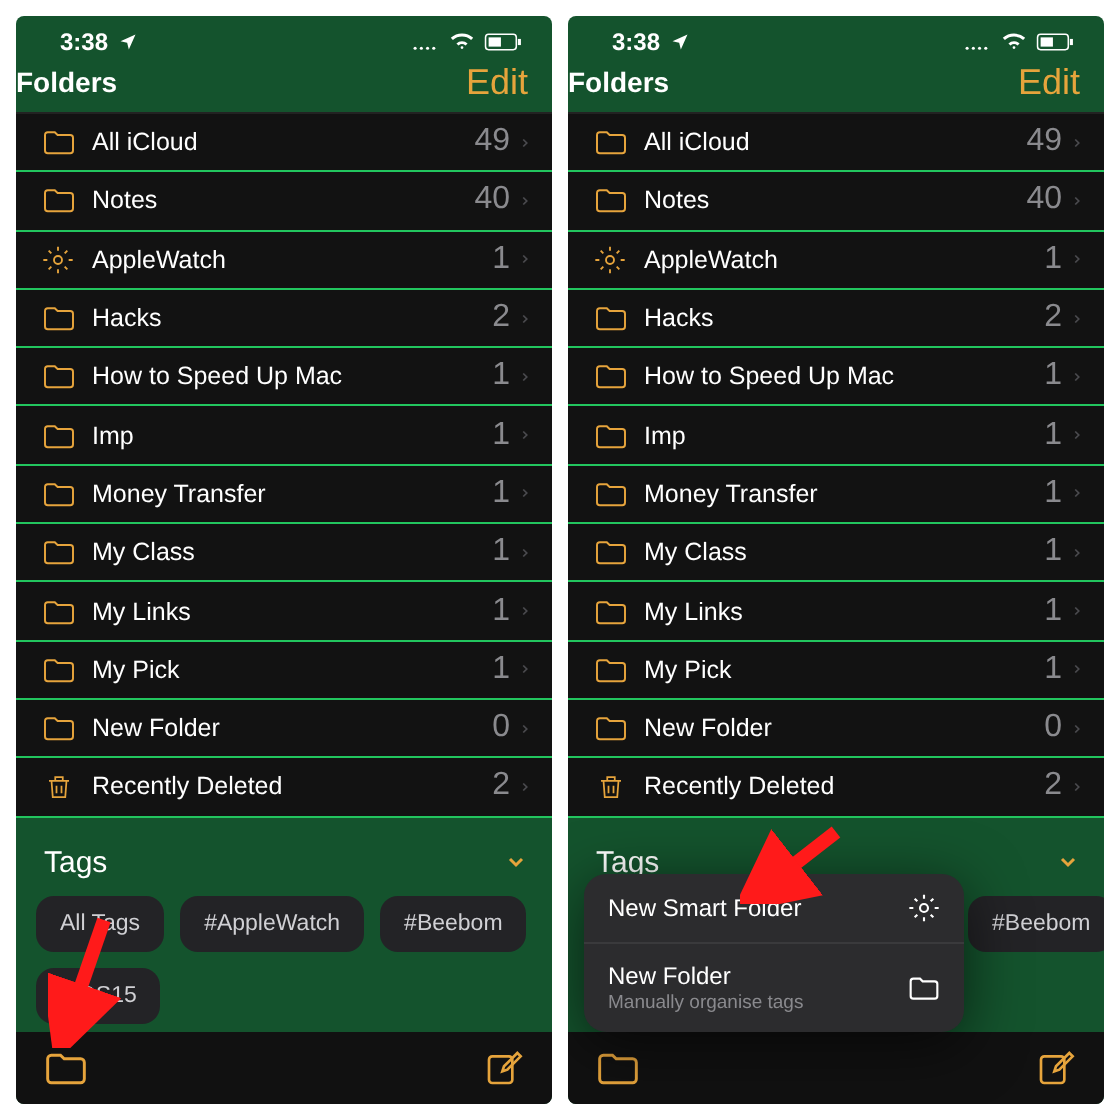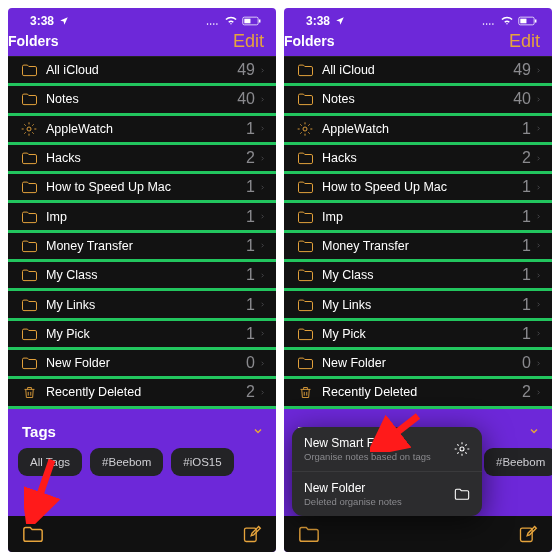--- a/index.html
+++ b/index.html
@@ -1,33 +1,33 @@
 <!DOCTYPE html>
 <html><head>
 <meta charset="utf-8">
 <style>
   *{box-sizing:border-box;margin:0;padding:0;font-family:-apple-system,Helvetica,Arial,sans-serif;-webkit-font-smoothing:antialiased}
   body{background:#fff;width:560px;height:560px;overflow:hidden}
   .stage{display:flex;gap:8px;padding:8px}
-  .phone{width:268px;height:544px;background:#6d28d9;border-radius:4px;color:#fff;display:flex;flex-direction:column;overflow:hidden;position:relative}
+  .phone{width:268px;height:544px;background:#14532d;border-radius:4px;color:#fff;display:flex;flex-direction:column;overflow:hidden;position:relative}
   .statusbar{height:18px;display:flex;align-items:center;justify-content:space-between;padding:7px 14px 0 22px;font-size:12px;font-weight:600}
   .sb-left{display:flex;align-items:center;gap:5px}
   .sb-right{display:flex;align-items:center;gap:4px}
   .title{display:flex;align-items:center;height:30px;position:relative;font-size:14px;font-weight:600}
   .edit{position:absolute;right:12px;color:#e6a43c;font-weight:400;font-size:18px}
   .list{border-top:1px solid #222}
-  .row{display:flex;align-items:center;height:29.3px;border-bottom:3px solid #22c55e;padding:0 10px 0 10px;background:#121212}
+  .row{display:flex;align-items:center;height:29.3px;border-bottom:1px solid #22c55e;padding:0 10px 0 10px;background:#121212}
   .row .icon{width:22px;display:flex;justify-content:center}
   .row .label{flex:1;font-size:12.5px;color:#fff;padding-left:6px}
   .row .count{color:#8a8a8e;font-size:16px;margin-right:4px}
   .row .chev{color:#4a4a4e}
   .folder-ic{stroke:#e6a43c;fill:none;stroke-width:1.4}
   .gear-ic{stroke:#e6a43c;fill:none;stroke-width:1.4}
   .trash-ic{stroke:#e6a43c;fill:none;stroke-width:1.4}
-  .tags-head{display:flex;align-items:center;justify-content:space-between;padding:14px 12px 8px 14px;font-size:15px;font-weight:700}
+  .tags-head{display:flex;align-items:center;justify-content:space-between;padding:14px 12px 8px 14px;font-size:15px;font-weight:400}
   .tags-head .chev{color:#e6a43c}
   .chips{display:flex;flex-wrap:wrap;gap:8px;padding:0 10px}
   .chip{background:#232326;color:#d0d0d4;font-size:11.5px;padding:8px 12px;border-radius:9px}
   .toolbar{position:absolute;bottom:0;left:0;right:0;height:36px;background:#111;display:flex;align-items:center;justify-content:space-between;padding:0 14px}
   .menu-pop{position:absolute;left:8px;bottom:36px;width:190px;background:#2c2c2e;border-radius:11px;overflow:hidden;box-shadow:0 6px 30px rgba(0,0,0,.6)}
   .menu-item{display:flex;align-items:center;justify-content:space-between;padding:9px 12px;border-bottom:1px solid #3a3a3c}
   .menu-item:last-child{border-bottom:none}
   .menu-item .mt{font-size:12px;color:#fff;line-height:1.2}
   .menu-item .ms{font-size:9.5px;color:#8a8a8e;line-height:1.2}
   .arrow{position:absolute;pointer-events:none}
@@ -214,20 +214,21 @@
         </div>
       </div>
     <div class="tags-head">
       <span>Tags</span>
       <svg class="chev" width="12" height="12" viewBox="0 0 24 24" fill="none" stroke="#e6a43c" stroke-width="3">
           <polyline points="6 9 12 15 18 9"></polyline>
         </svg>
     </div>
     <div class="chips">
         <span class="chip">All Tags</span>
+        <span class="chip">#AppleWatch</span>
         <span class="chip">#Beebom</span>
         <span class="chip">#iOS15</span>
       </div>
     <div class="toolbar">
       <svg width="22" height="20" viewBox="0 0 24 20" fill="none" stroke="#e6a43c" stroke-width="1.6">
           <path d="M2 5a2 2 0 012-2h5l2 2h9a2 2 0 012 2v9a2 2 0 01-2 2H4a2 2 0 01-2-2z"></path>
         </svg>
       <svg width="20" height="20" viewBox="0 0 24 24" fill="none" stroke="#e6a43c" stroke-width="1.6">
           <rect x="3" y="5" width="14" height="16" rx="2"></rect>
           <path d="M20 3l2 2-8 8-3 1 1-3z"></path>
@@ -436,31 +437,30 @@
       <svg width="20" height="20" viewBox="0 0 24 24" fill="none" stroke="#e6a43c" stroke-width="1.6">
           <rect x="3" y="5" width="14" height="16" rx="2"></rect>
           <path d="M20 3l2 2-8 8-3 1 1-3z"></path>
         </svg>
     </div>
 
     <div class="menu-pop">
       <div class="menu-item">
         <div>
           <div class="mt">New Smart Folder</div>
-          <div class="ms">Organise notes based on tags</div>
         </div>
         <svg width="16" height="16" viewBox="0 0 24 24" fill="none" stroke="#fff" stroke-width="1.6">
             <circle cx="12" cy="12" r="3"></circle>
             <path d="M12 2v3M12 19v3M4 12H1M23 12h-3M5 5l2 2M17 17l2 2M5 19l2-2M17 7l2-2"></path>
           </svg>
       </div>
       <div class="menu-item">
         <div>
           <div class="mt">New Folder</div>
-          <div class="ms">Deleted organise notes</div>
+          <div class="ms">Manually organise tags</div>
         </div>
         <svg width="16" height="14" viewBox="0 0 24 20" fill="none" stroke="#fff" stroke-width="1.6">
             <path d="M2 5a2 2 0 012-2h5l2 2h9a2 2 0 012 2v9a2 2 0 01-2 2H4a2 2 0 01-2-2z"></path>
           </svg>
       </div>
     </div>
 
     <svg class="arrow" style="left:86px;bottom:100px" width="56" height="40" viewBox="0 0 56 40">
         <defs>
           <marker id="ah2" markerWidth="6" markerHeight="6" refX="3" refY="3" orient="auto">

